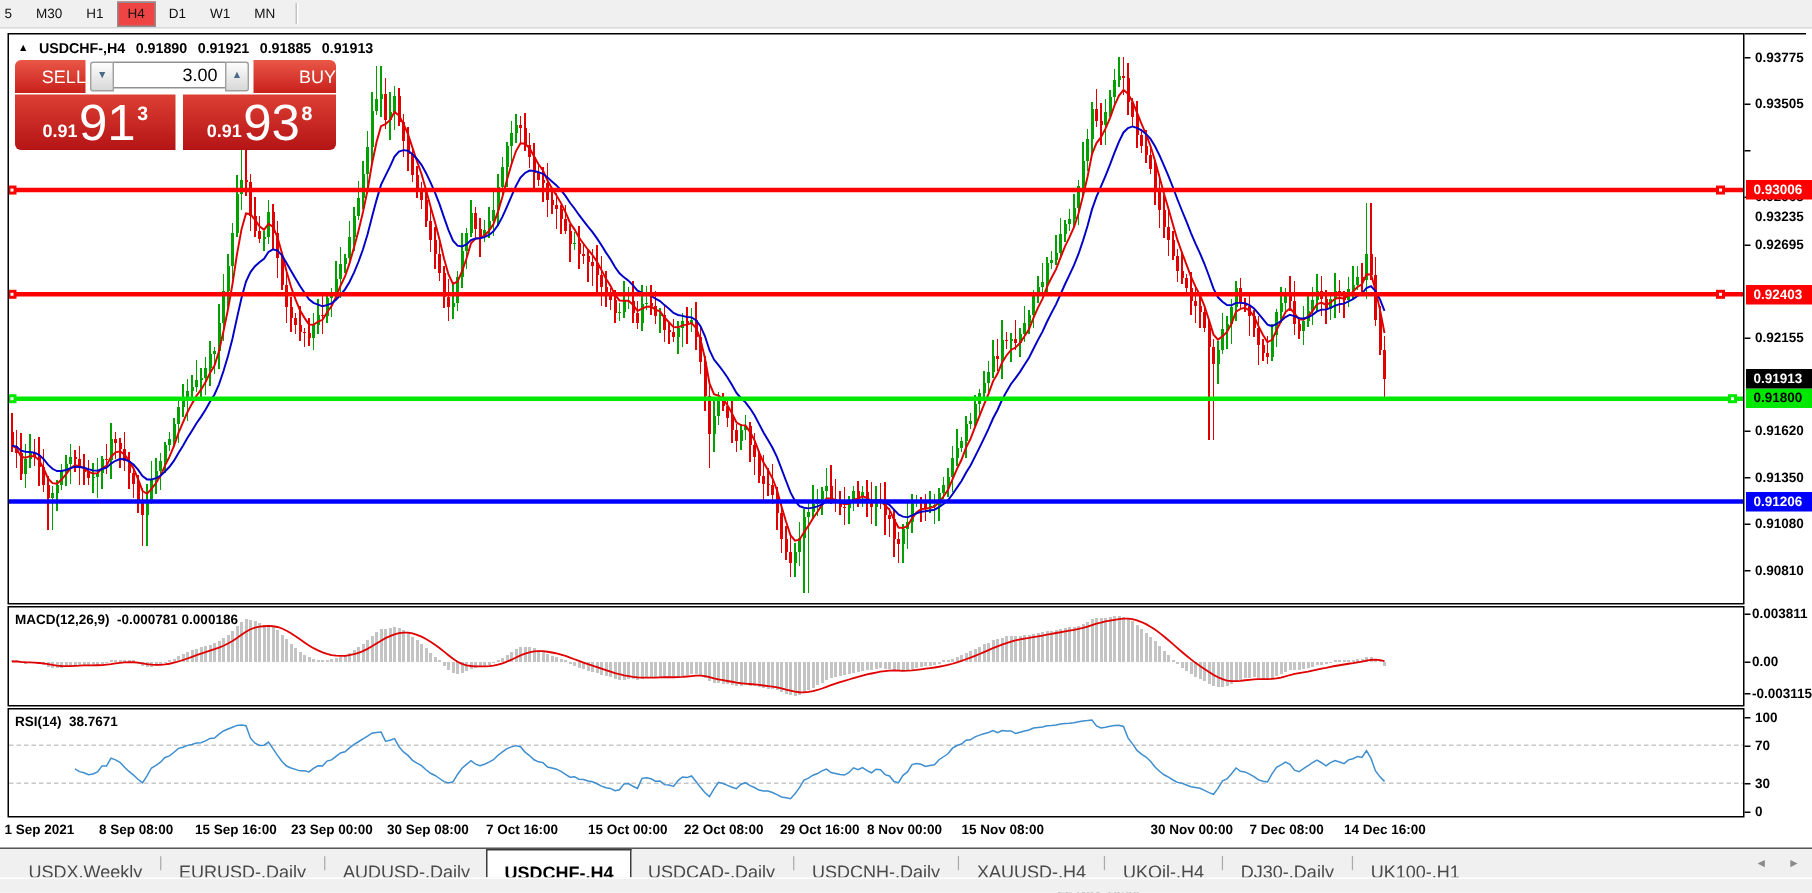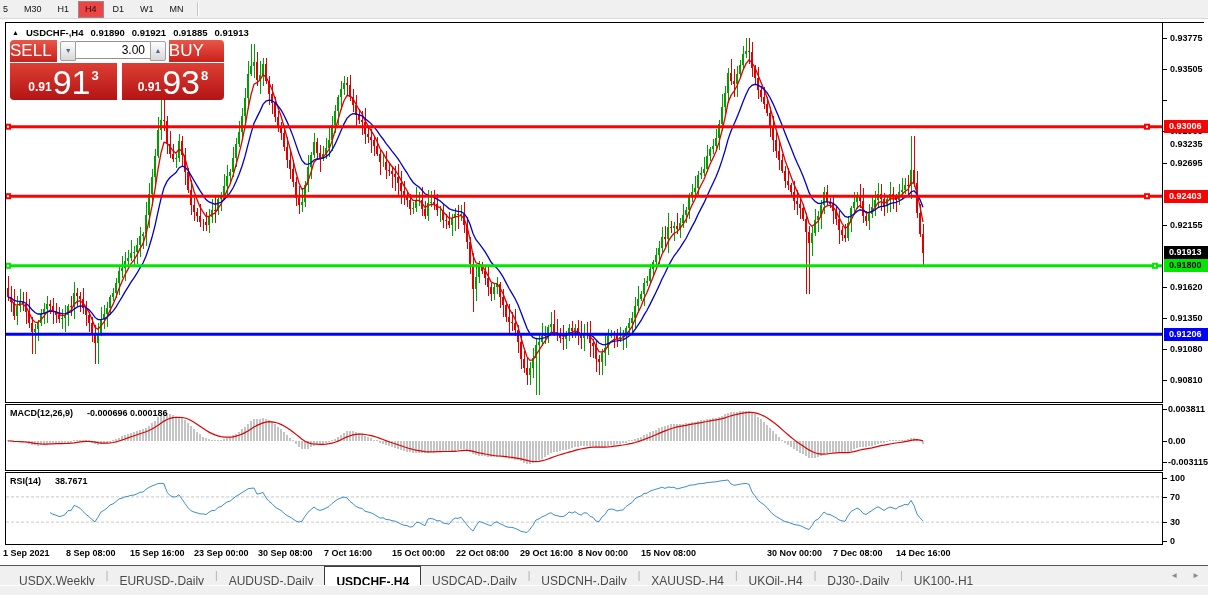--- a/index.html
+++ b/index.html
@@ -16,40 +16,40 @@
   #panel-rsi{left:5px;top:472px;width:1156px;height:71px;}
   #frame-ext{position:absolute;left:1163px;top:22px;width:41px;height:1px;background:#000;z-index:4;}
   svg#chart{position:absolute;left:0;top:0;z-index:2;pointer-events:none;}
   .overlay{position:absolute;left:0;top:0;width:1208px;height:595px;z-index:3;pointer-events:none;}
   
   .chart-title{position:absolute;left:12px;top:27px;font-size:9.5px;font-weight:bold;color:#000;display:flex;gap:7px;align-items:baseline;}
   .chart-title .tri{font-size:7px;position:relative;top:-1px;}
   
   .widget{position:absolute;left:10px;top:40px;width:214px;z-index:4;pointer-events:auto;}
   .wrow1{display:flex;height:22px;}
-  .btn-sell,.btn-buy{color:#fff;font-size:17px;text-align:left;line-height:22px;background:linear-gradient(180deg,#ea5747,#c8201c);}
+  .btn-sell,.btn-buy{color:#fff;font-size:12px;text-align:right;line-height:22px;background:linear-gradient(180deg,#ea5747,#c8201c);}
   .btn-sell{width:48px;border-radius:4px 0 0 0;}
   .btn-buy{width:56px;margin-left:3px;border-radius:0 4px 0 0;}
   .spin-btn{width:14px;height:18px;margin-top:1px;background:linear-gradient(180deg,#fdfdfd,#d8d8d8);border:1px solid #a0a0a0;font-size:7px;color:#4a6a8a;text-align:center;line-height:17px;}
   .vol-input{width:64px;height:16px;margin-top:1px;border:1px solid #909090;border-left:none;border-right:none;font-size:12px;text-align:right;padding:0 5px;font-family:"Liberation Sans",sans-serif;}
   .dn{margin-left:3px;border-radius:2px 0 0 2px;}
   .up{border-radius:0 2px 2px 0;}
   .wrow2{display:flex;margin-top:1px;}
   .pricebox{height:37px;color:#fff;display:flex;align-items:center;justify-content:center;background:linear-gradient(180deg,#dd3f34,#b41414);}
   .pb-sell{width:107px;border-radius:0 0 0 4px;}
   .pb-buy{width:102px;margin-left:5px;border-radius:0 0 4px 0;}
   .pb-prefix{font-size:12px;font-weight:bold;margin-top:10px;}
   .pb-big{font-size:34px;font-weight:400;line-height:34px;margin:0 1px;}
   .pb-sup{font-size:13px;font-weight:bold;margin-bottom:12px;}
   
   .tick-label{position:absolute;font-size:9px;font-weight:bold;color:#000;white-space:nowrap;}
   .tick-dash{position:absolute;width:4px;height:1px;background:#000;}
   .badge{position:absolute;left:1164px;width:44px;height:13px;line-height:13px;font-size:9px;font-weight:bold;padding-left:5px;white-space:nowrap;}
   .time-label{position:absolute;top:548px;font-size:9px;font-weight:bold;color:#000;white-space:nowrap;}
-  .ind-label{position:absolute;font-size:9px;font-weight:bold;color:#000;display:flex;gap:14px;}
+  .ind-label{position:absolute;font-size:9px;font-weight:bold;color:#000;display:flex;gap:5px;}
   
   .tabbar{position:absolute;left:0;top:565px;width:1208px;height:20px;background:#f0f0f0;border-top:1px solid #555;display:flex;align-items:stretch;padding-left:8px;box-sizing:border-box;z-index:5;}
   .tab{padding:6px 11px;font-size:12px;color:#4a4a4a;line-height:19px;cursor:default;white-space:nowrap;}
   .tab.active{background:#fff;border:1px solid #3c3c3c;border-bottom:none;font-weight:bold;color:#000;}
   .tab-sep{color:#aaaaaa;line-height:19px;font-size:10px;}
   .tab-arrows{position:absolute;right:8px;top:571px;z-index:6;color:#8a8a8a;font-size:8px;display:flex;gap:14px;}
   .statusbar{position:absolute;left:0;top:585px;width:1208px;height:10px;background:#f0f0f0;border-top:1px solid #ffffff;z-index:5;}
 </style>
 </head>
 <body>
@@ -1064,21 +1064,21 @@
         <div class="pricebox pb-buy">
           <span class="pb-prefix">0.91</span>
           <span class="pb-big">93</span>
           <span class="pb-sup">8</span>
         </div>
       </div>
     </div>
 
     <div class="ind-label" style="left:10px;top:408px;">
       <span>MACD(12,26,9)</span>
-      <span>-0.000696 0.000186</span>
+      <span>-0.000781 0.000186</span>
     </div>
     <div class="ind-label" style="left:10px;top:476px;">
       <span>RSI(14)</span>
       <span>38.7671</span>
     </div>
 
     <div id="axis-labels">
         <div class="tick-dash" style="left: 1163px; top: 38px;"></div>
         <div class="tick-label" style="left: 1170px; top: 33px;">0.93775</div>
         <div class="tick-dash" style="left: 1163px; top: 69px;"></div>

